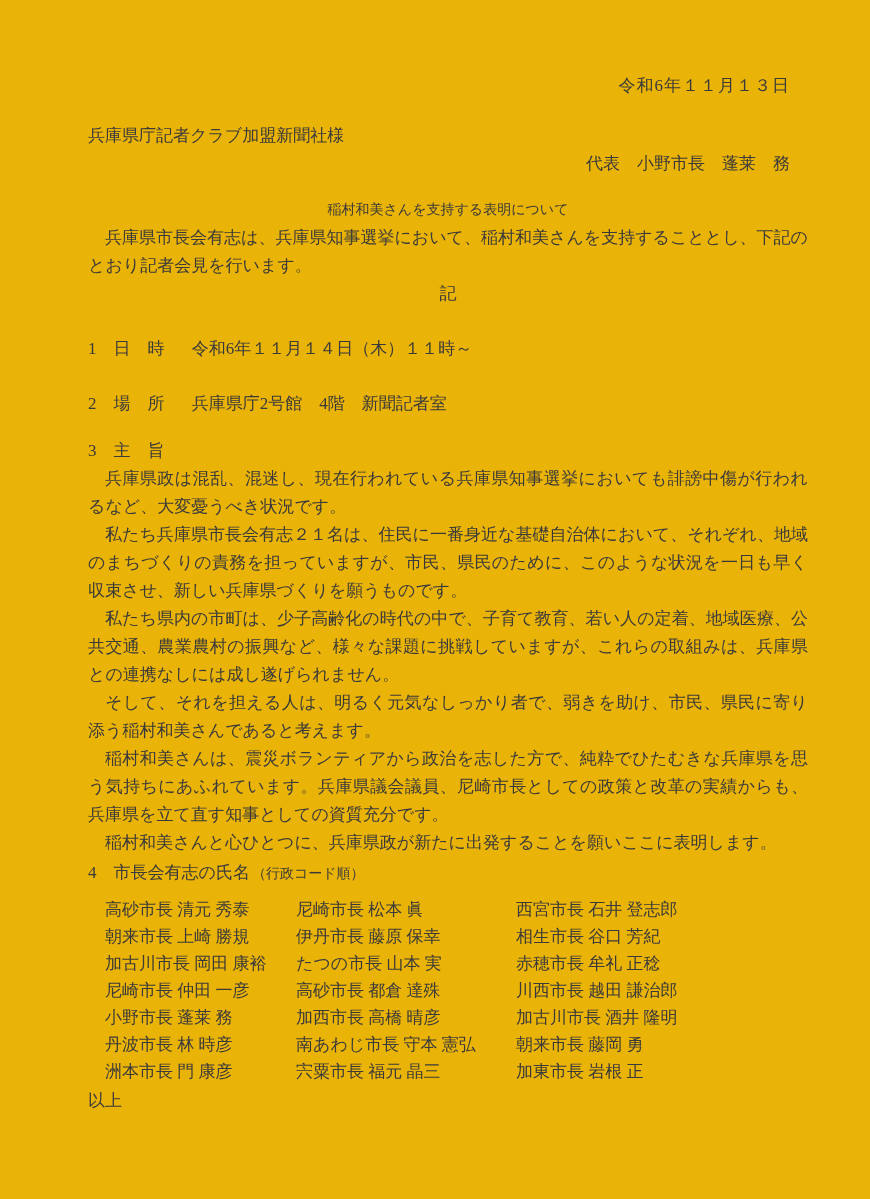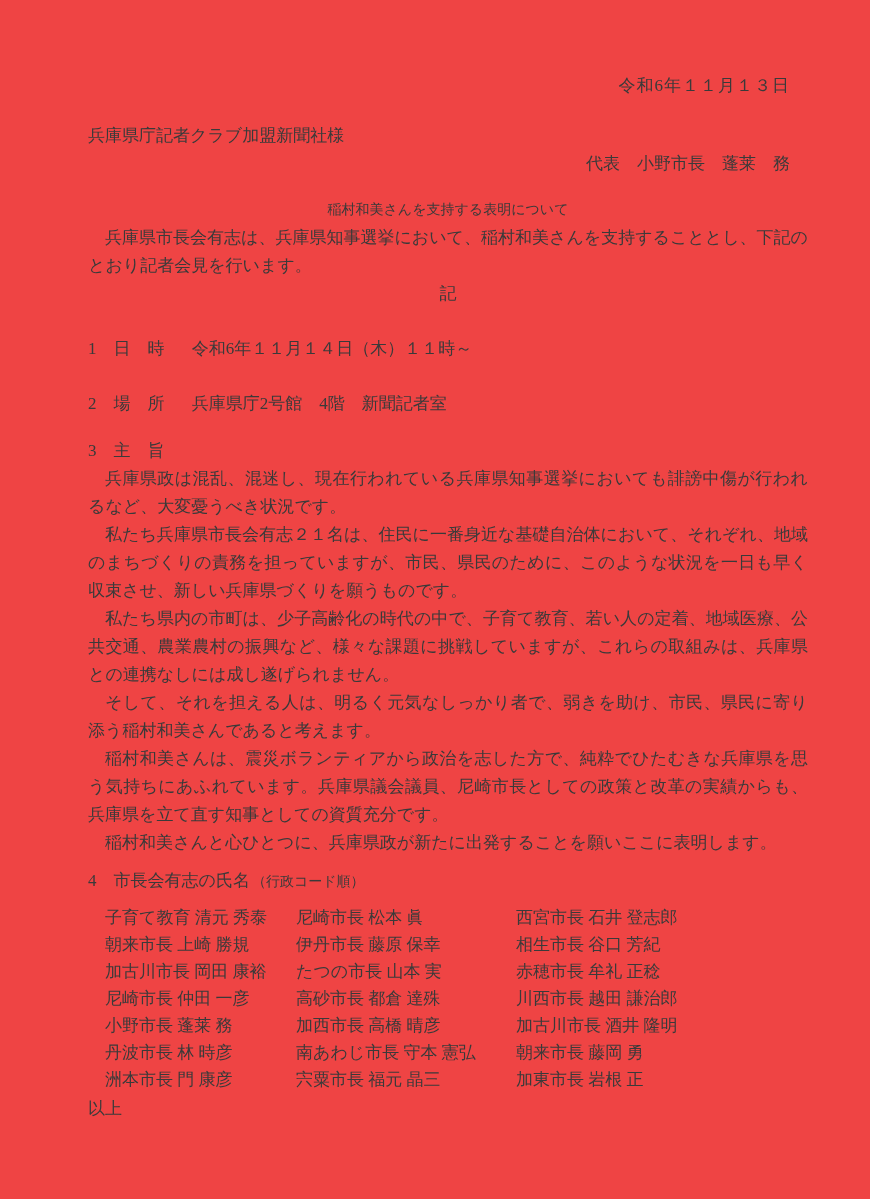--- a/index.html
+++ b/index.html
@@ -5,21 +5,21 @@
   html, body {
     margin: 0;
     padding: 0;
     background: #ffffff;
   }
   .page {
     position: relative;
     width: 870px;
     height: 1199px;
     margin: 0 auto;
-    background: #ef4444;
+    background: #eab308;
     color: #3a3a3a;
     font-family: "Liberation Serif", "DejaVu Serif", serif;
     font-size: 17px;
     line-height: 28px;
     overflow: hidden;
     box-sizing: border-box;
   }
   .content {
     padding: 72px 62px 0 88px;
   }
@@ -58,21 +58,21 @@
     margin-top: 27px;
     white-space: nowrap;
   }
   .meta-value {
     margin-left: 1.6em;
   }
   .section-heading {
     margin-top: 19px;
   }
   .section-heading-names {
-    margin-top: 10px;
+    margin-top: 2px;
   }
   .heading-note {
     font-size: 14px;
     margin-left: 2px;
   }
   .names-grid {
     margin-top: 8px;
     margin-left: 17px;
     display: grid;
     grid-template-columns: 191px 220px auto;
@@ -120,21 +120,21 @@
     <p class="para">私たち県内の市町は、少子高齢化の時代の中で、子育て教育、若い人の定着、地域医療、公共交通、農業農村の振興など、様々な課題に挑戦していますが、これらの取組みは、兵庫県との連携なしには成し遂げられません。</p>
     <p class="para">そして、それを担える人は、明るく元気なしっかり者で、弱きを助け、市民、県民に寄り添う稲村和美さんであると考えます。</p>
     <p class="para">稲村和美さんは、震災ボランティアから政治を志した方で、純粋でひたむきな兵庫県を思う気持ちにあふれています。兵庫県議会議員、尼崎市長としての政策と改革の実績からも、兵庫県を立て直す知事としての資質充分です。</p>
     <p class="para">稲村和美さんと心ひとつに、兵庫県政が新たに出発することを願いここに表明します。</p>
 
     <div class="section-heading section-heading-names">
       <span>4　市長会有志の氏名</span><span class="heading-note">（行政コード順）</span>
     </div>
 
     <div class="names-grid">
-      <div class="name-cell">子育て教育 清元 秀泰</div>
+      <div class="name-cell">高砂市長 清元 秀泰</div>
       <div class="name-cell">尼崎市長 松本 眞</div>
       <div class="name-cell">西宮市長 石井 登志郎</div>
       <div class="name-cell">朝来市長 上崎 勝規</div>
       <div class="name-cell">伊丹市長 藤原 保幸</div>
       <div class="name-cell">相生市長 谷口 芳紀</div>
       <div class="name-cell">加古川市長 岡田 康裕</div>
       <div class="name-cell">たつの市長 山本 実</div>
       <div class="name-cell">赤穂市長 牟礼 正稔</div>
       <div class="name-cell">尼崎市長 仲田 一彦</div>
       <div class="name-cell">高砂市長 都倉 達殊</div>

